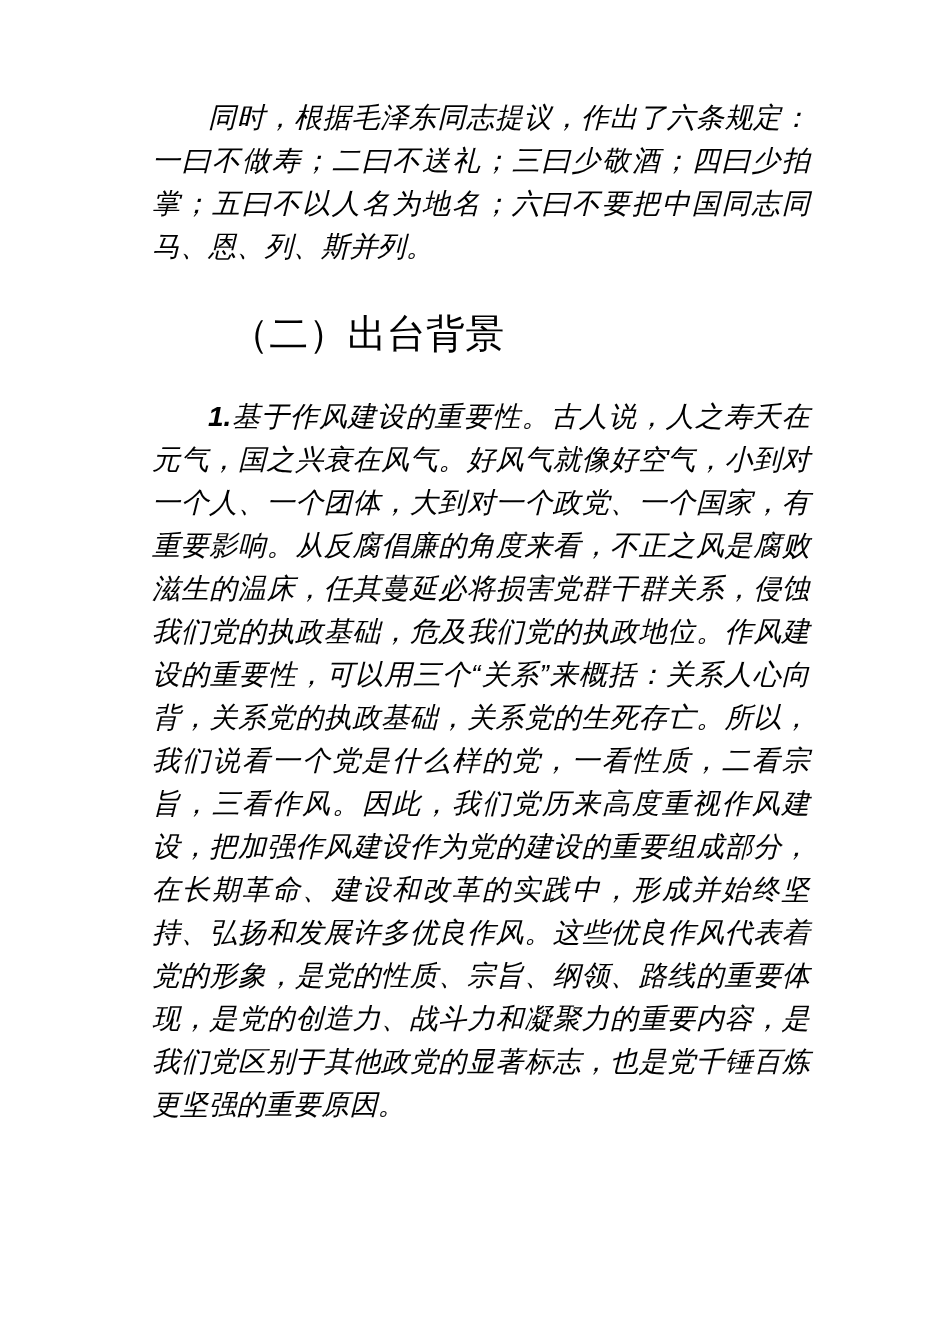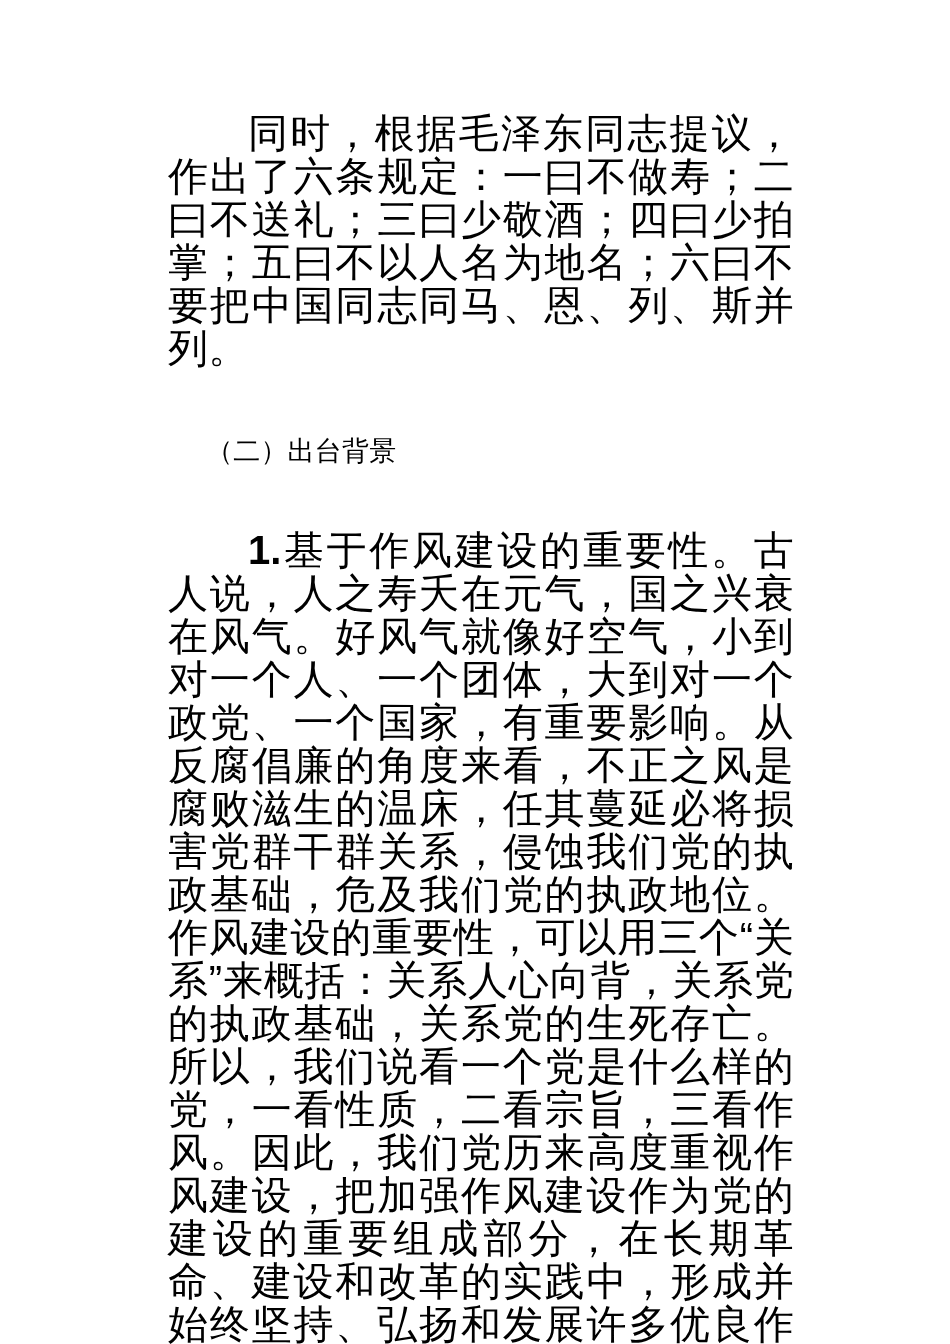--- a/index.html
+++ b/index.html
@@ -22,35 +22,36 @@
     box-sizing: border-box;
   }
   .content {
     position: absolute;
     left: 152px;
     top: 96px;
     width: 658px;
   }
   
   .para {
-    margin: 16px;
-    font-size: 40px;
+    margin: 0;
+    font-size: 28px;
     line-height: 43px;
     letter-spacing: 0.2px;
     text-align: justify;
     text-justify: inter-character;
     text-indent: 2em;
     font-weight: 400;
     word-break: break-all;
     white-space: normal;
+    font-style: italic;
   }
   
   .heading {
     margin: 0;
-    font-size: 27px;
+    font-size: 39px;
     line-height: 43px;
     letter-spacing: 0.2px;
     text-indent: 2em;
     font-weight: 400;
     text-align: left;
   }
   
   .gap-heading { height: 44px; }
   .gap-after-heading { height: 40px; }
 

